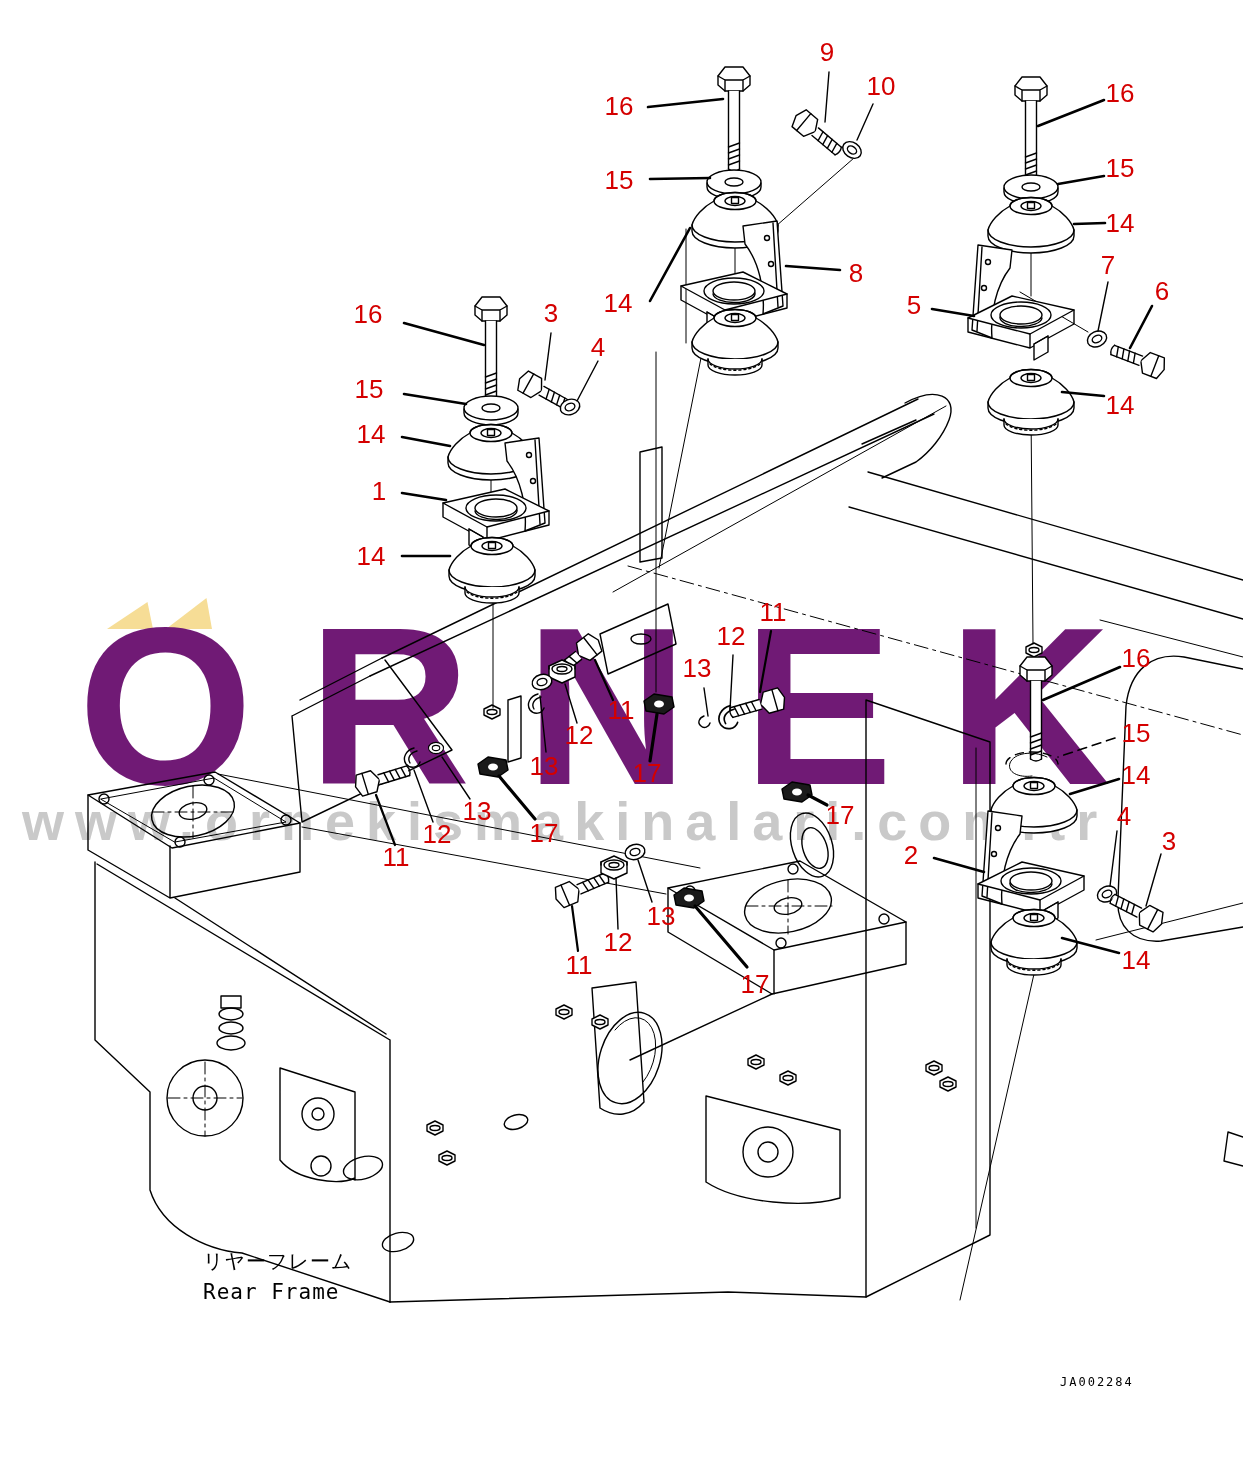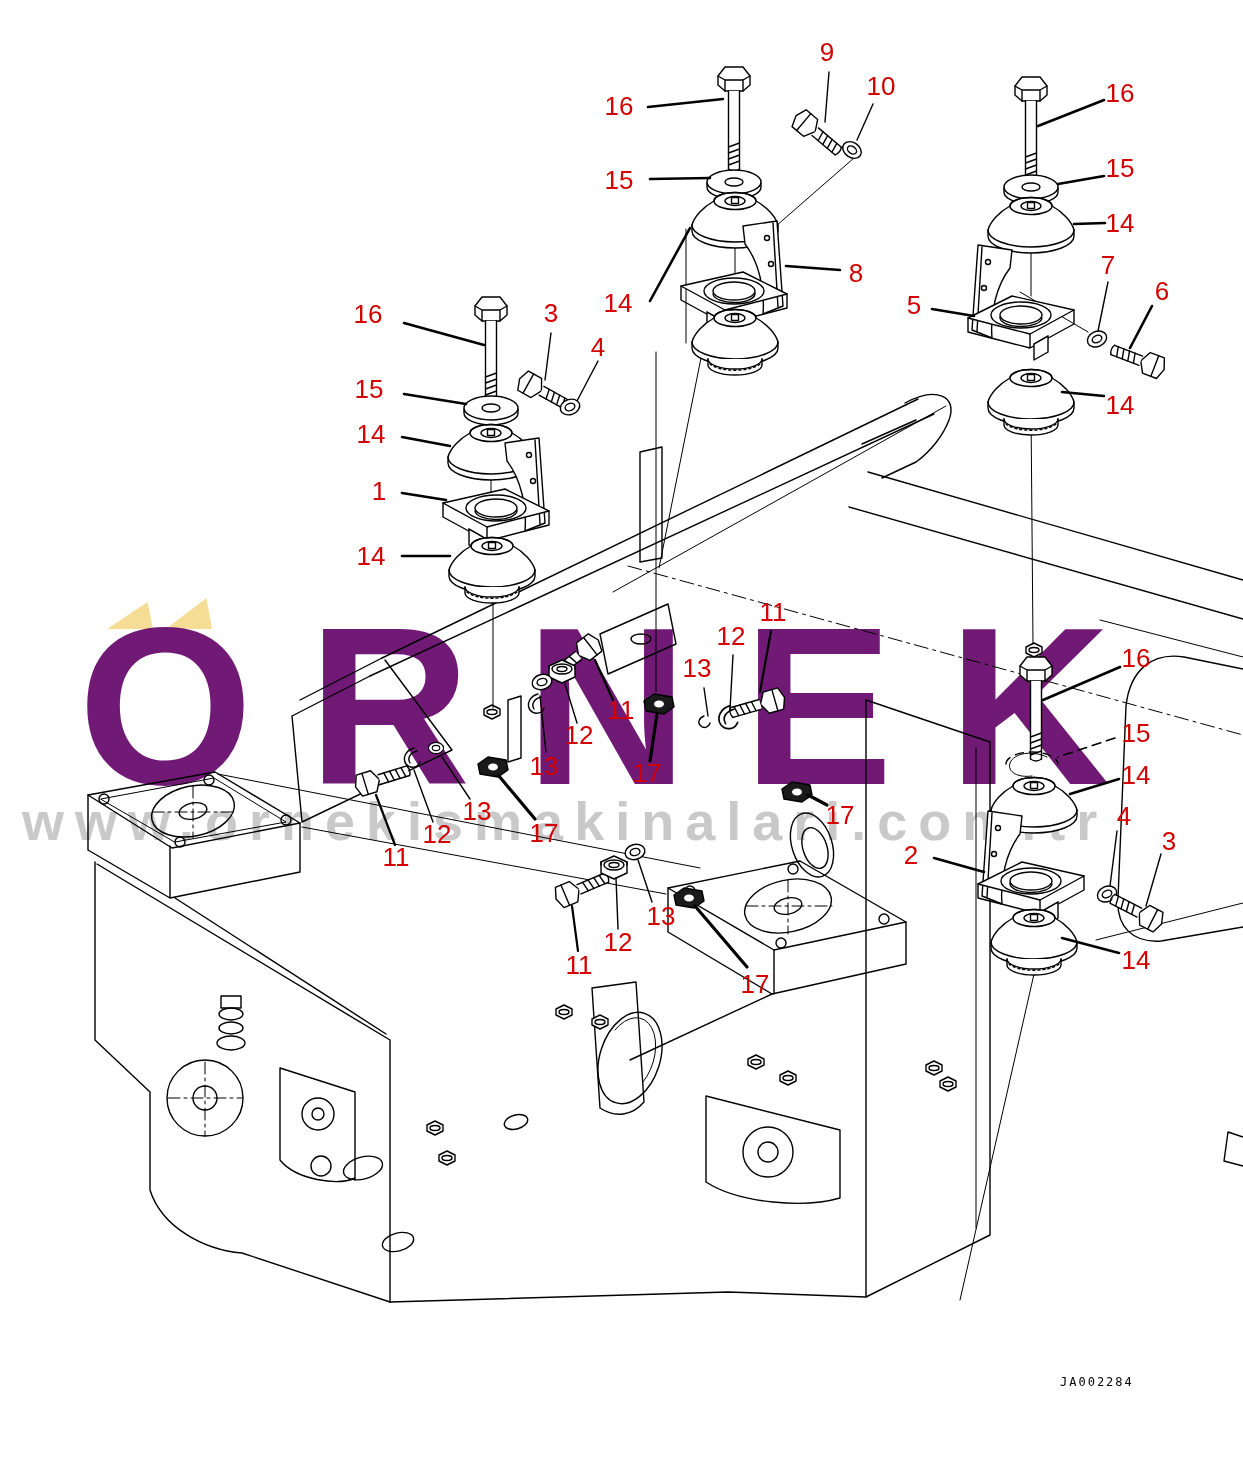--- a/index.html
+++ b/index.html
@@ -359,14 +359,18 @@
         <text x="437" y="834" text-anchor="middle" dominant-baseline="central" class="callout" fill="#d40000">12</text>
         <text x="477" y="811" text-anchor="middle" dominant-baseline="central" class="callout" fill="#d40000">13</text>
         <text x="544" y="833" text-anchor="middle" dominant-baseline="central" class="callout" fill="#d40000">17</text>
         <text x="579" y="965" text-anchor="middle" dominant-baseline="central" class="callout" fill="#d40000">11</text>
         <text x="618" y="942" text-anchor="middle" dominant-baseline="central" class="callout" fill="#d40000">12</text>
         <text x="661" y="916" text-anchor="middle" dominant-baseline="central" class="callout" fill="#d40000">13</text>
         <text x="755" y="984" text-anchor="middle" dominant-baseline="central" class="callout" fill="#d40000">17</text>
       </g>
   </svg>
 
+  <div class="title-block">
+    <div class="title-jp">リヤーフレーム</div>
+    <div class="title-en">Rear Frame</div>
+  </div>
   <div class="doc-number">JA002284</div>
 </div>
 
 </body></html>

